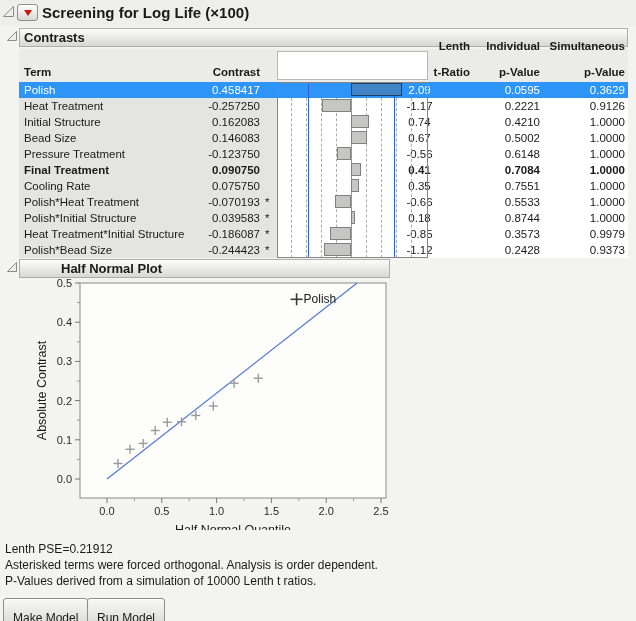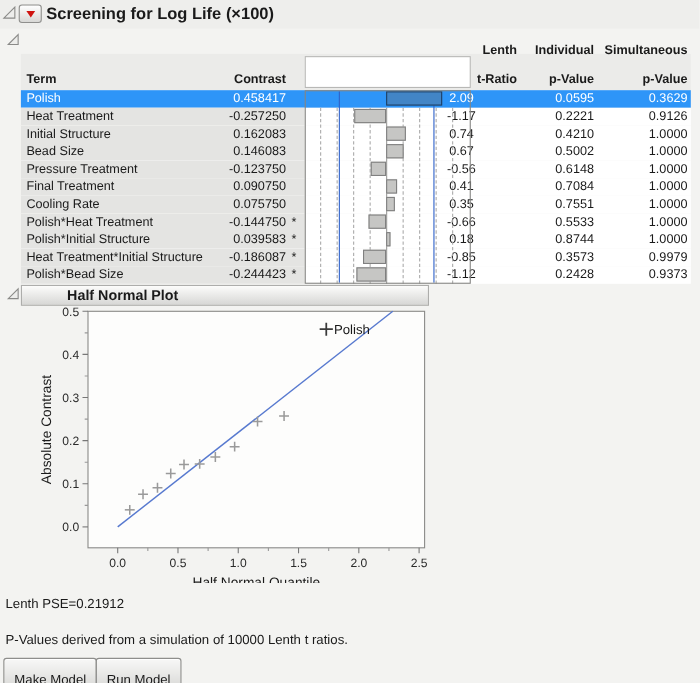--- a/index.html
+++ b/index.html
@@ -79,20 +79,23 @@
     </svg>
     <div class="redtri-btn">
       <span class="redtri"></span>
     </div>
     <span class="rtitle">Screening for Log Life (×100)</span>
   </div>
 
   <svg class="disc" style="left:6px;top:30px" width="12" height="12">
     <polygon points="10.5,1.5 10.5,10.5 1.5,10.5" fill="#ededeb" stroke="#8a8a88" stroke-width="1"></polygon>
   </svg>
+  <div class="secbar" id="contrasts-bar">
+    <span>Contrasts</span>
+  </div>
 
   <div class="thead">
     <div class="th" id="th-term">Term</div>
     <div class="th right" id="th-contrast">Contrast</div>
     <div id="th-barcell"></div>
     <div class="th right" id="th-lenth">
       <span>Lenth</span><br>
       <span>t-Ratio</span>
     </div>
     <div class="th right" id="th-pind">
@@ -139,40 +142,40 @@
         <div class="tc tc-psim">1.0000</div>
       </div>
       <div class="trow" style="top: 146px;">
         <div class="lblbg"></div>
         <div class="tc tc-term">Pressure Treatment</div>
         <div class="tc tc-contrast">-0.123750</div>
         <div class="tc tc-t">-0.56</div>
         <div class="tc tc-pind">0.6148</div>
         <div class="tc tc-psim">1.0000</div>
       </div>
-      <div class="trow" style="top: 162px;">
+      <div class="trow" style="top: 162px; font-weight: bold;">
         <div class="lblbg"></div>
         <div class="tc tc-term">Final Treatment</div>
         <div class="tc tc-contrast">0.090750</div>
         <div class="tc tc-t">0.41</div>
         <div class="tc tc-pind">0.7084</div>
         <div class="tc tc-psim">1.0000</div>
       </div>
       <div class="trow" style="top: 178px;">
         <div class="lblbg"></div>
         <div class="tc tc-term">Cooling Rate</div>
         <div class="tc tc-contrast">0.075750</div>
         <div class="tc tc-t">0.35</div>
         <div class="tc tc-pind">0.7551</div>
         <div class="tc tc-psim">1.0000</div>
       </div>
       <div class="trow" style="top: 194px;">
         <div class="lblbg"></div>
         <div class="tc tc-term">Polish*Heat Treatment</div>
-        <div class="tc tc-contrast">-0.144750</div>
+        <div class="tc tc-contrast">-0.070193</div>
         <div class="tc tc-star">*</div>
         <div class="tc tc-t">-0.66</div>
         <div class="tc tc-pind">0.5533</div>
         <div class="tc tc-psim">1.0000</div>
       </div>
       <div class="trow" style="top: 210px;">
         <div class="lblbg"></div>
         <div class="tc tc-term">Polish*Initial Structure</div>
         <div class="tc tc-contrast">0.039583</div>
         <div class="tc tc-star">*</div>
@@ -314,17 +317,18 @@
       <g>
         <line x1="290.60799999999995" y1="21.300535999999994" x2="302.60799999999995" y2="21.300535999999994" stroke="#3a3a3a" stroke-width="1.6"></line>
         <line x1="296.60799999999995" y1="15.300535999999994" x2="296.60799999999995" y2="27.300535999999994" stroke="#3a3a3a" stroke-width="1.6"></line>
         <text x="303.60799999999995" y="25.300535999999994" font-size="12" fill="#1a1a1a" font-family="Liberation Sans, sans-serif">Polish</text>
       </g>
       <text x="233" y="256" text-anchor="middle" font-size="12.5" fill="#1a1a1a" font-family="Liberation Sans, sans-serif">Half Normal Quantile</text>
       <text x="46" y="112.5" text-anchor="middle" font-size="12.5" fill="#1a1a1a" transform="rotate(-90 46 112.5)" font-family="Liberation Sans, sans-serif">Absolute Contrast</text>
     </svg>
 
   <div class="fline" id="fline1">Lenth PSE=0.21912</div>
+  <div class="fline" id="fline2">Asterisked terms were forced orthogonal. Analysis is order dependent.</div>
   <div class="fline" id="fline3">P-Values derived from a simulation of 10000 Lenth t ratios.</div>
 
   <button class="btn" id="btn-make">Make Model</button>
   <button class="btn" id="btn-run">Run Model</button>
 </div>
 
 </body></html>

